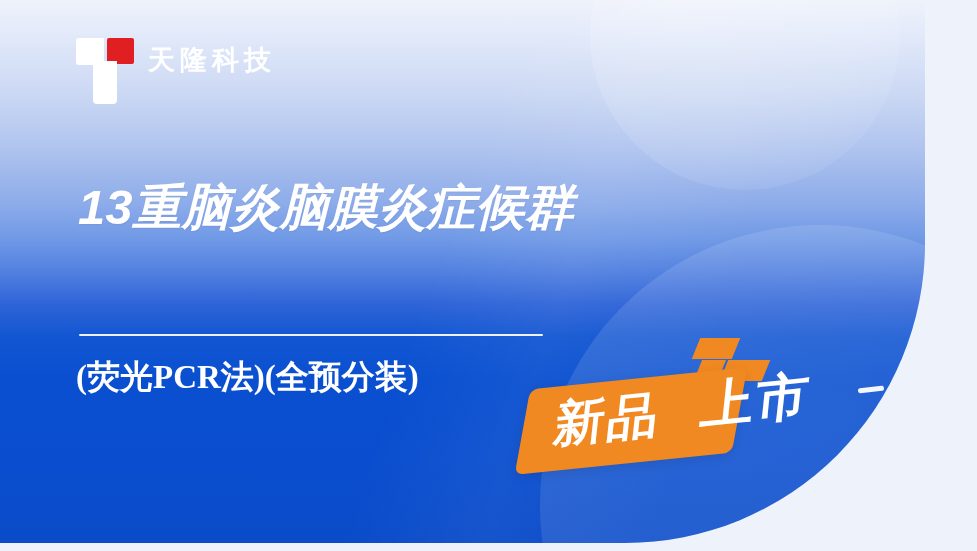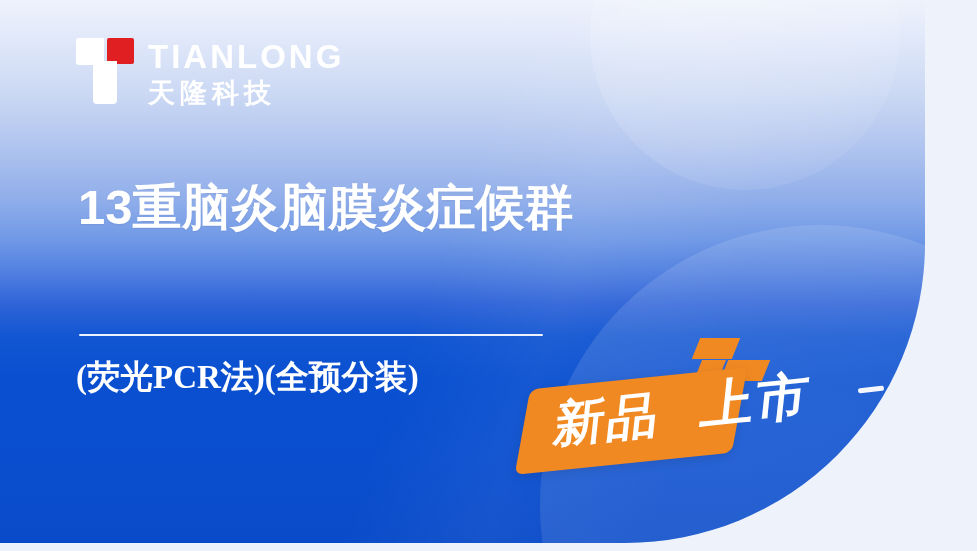--- a/index.html
+++ b/index.html
@@ -158,20 +158,21 @@
     margin-top: 5px;
     font-family: "Liberation Sans", "DejaVu Sans", sans-serif;
   }
 
   
   #headline-block {
     position: absolute;
     left: 78px;
     top: 176px;
     width: 700px;
+    font-style: italic;
   }
   .headline-line {
     color: #ffffff;
     font-size: 49px;
     font-weight: 700;
     line-height: 1.3;
     letter-spacing: 0px;
     white-space: nowrap;
     text-shadow: 0 1px 2px rgba(0,0,0,0.06);
     font-family: "Liberation Sans", "DejaVu Sans", sans-serif;
@@ -312,21 +313,20 @@
     <div class="deco-sheen"></div>
 
     <div id="brand-logo">
       <div class="logo-mark">
         <div class="blk-white-left"></div>
         <div class="blk-red-right"></div>
         <div class="blk-notch"></div>
         <div class="blk-stem"></div>
       </div>
       <div class="logo-words">
-        <div class="logo-latin">TIANLONG</div>
         <div class="logo-cn">天隆科技</div>
       </div>
     </div>
 
     <div id="headline-block">
       <div class="headline-line">13重脑炎脑膜炎症候群</div>
     </div>
 
     <div id="title-divider"></div>
 

